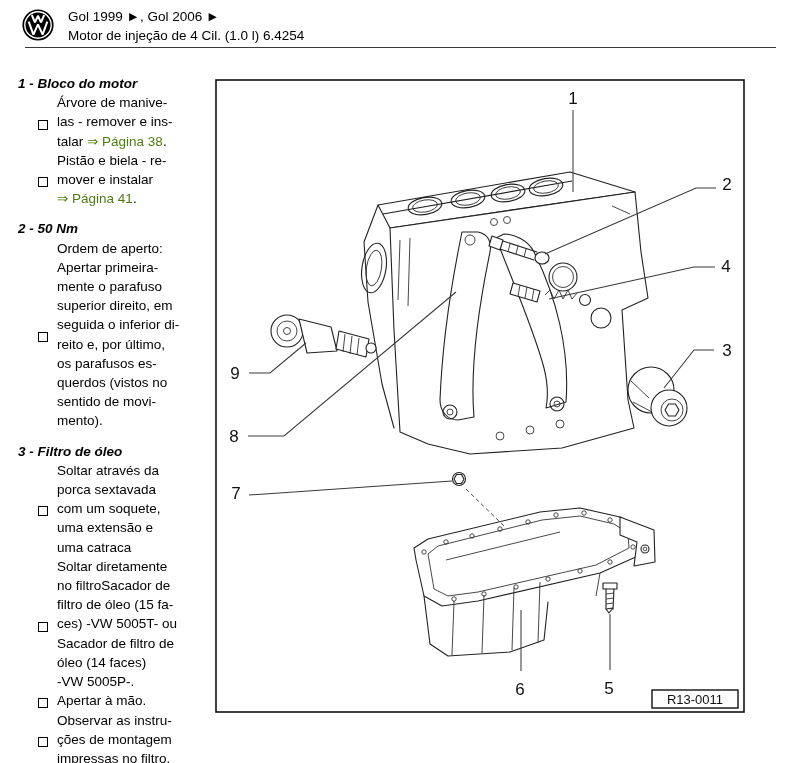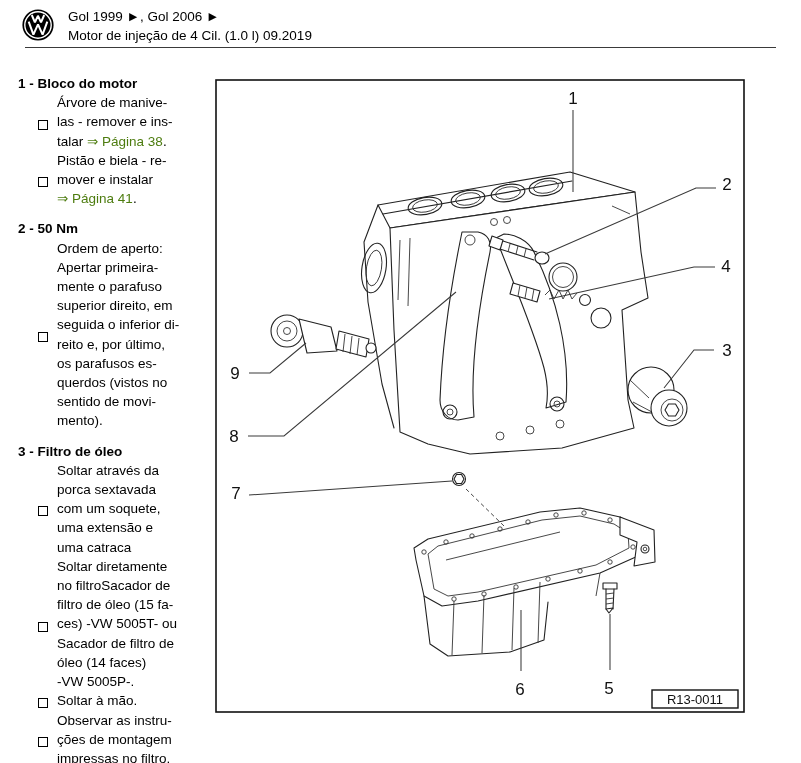--- a/index.html
+++ b/index.html
@@ -5,21 +5,21 @@
   html,body{margin:0;padding:0;background:#e8e8e8;}
   .page{position:relative;width:801px;height:763px;background:#ffffff;overflow:hidden;
         font-family:"Liberation Sans",sans-serif;color:#000;padding-left:28px;}
   
   .logo{position:absolute;left:21px;top:8px;}
   .htext{position:absolute;left:68px;top:8px;font-size:13.5px;line-height:18.5px;}
   .hrule{position:absolute;left:25px;top:47px;width:751px;height:0;border-top:1.3px solid #3a3a3a;}
   
   .sidebar{position:absolute;left:18px;top:74px;width:197px;font-size:13.5px;line-height:19.2px;}
   .sec + .sec{margin-top:11px;}
-  .sec-h{font-weight:bold;}
+  .sec-h{font-weight:bold;font-style:italic;}
   .bullet{display:flex;align-items:center;padding-left:20px;}
   .bbox{flex:0 0 auto;width:8px;height:8px;border:1.4px solid #000;margin:5px 9px 0 0;}
   .btext{white-space:pre-line;width:158px;}
   .red{color:#4d7c0f;}
   
   .figure{position:absolute;left:215px;top:79px;}
   .figure text{font-family:"Liberation Sans",sans-serif;fill:#111;}
   .ln{stroke:#222;fill:none;stroke-width:1.1;stroke-linejoin:round;stroke-linecap:round;}
   .lnf{stroke:#222;fill:#fff;stroke-width:1.1;stroke-linejoin:round;}
   .thin{stroke:#333;fill:none;stroke-width:0.9;}
@@ -32,21 +32,21 @@
 <div class="page">
 
   <svg class="logo" width="34" height="34" viewBox="-17 -17 34 34">
     <circle cx="0" cy="0" r="15.6" fill="#000"></circle>
     <circle cx="0" cy="0" r="13.2" fill="none" stroke="#fff" stroke-width="1.4"></circle>
     <path d="M-6.2,-10 L-3.1,-2.6 L-0.1,-9.2 L3,-2.6 L6.2,-10" fill="none" stroke="#fff" stroke-width="2" stroke-linejoin="bevel"></path>
     <path d="M-9.3,-3.4 L-4.6,9.6 L0,-0.6 L4.6,9.6 L9.3,-3.4" fill="none" stroke="#fff" stroke-width="2" stroke-linejoin="bevel"></path>
   </svg>
   <div class="htext">
     <div>Gol 1999 ►, Gol 2006 ►</div>
-    <div>Motor de injeção de 4 Cil. (1.0 l) 09.2019</div>
+    <div>Motor de injeção de 4 Cil. (1.0 l) 6.4254</div>
   </div>
   <div class="hrule"></div>
 
   <aside class="sidebar">
 
     <div class="sec">
       <div class="sec-h">1 - Bloco do motor</div>
       <div class="bullet">
         <span class="bbox"></span>
         <div class="btext"><span>Árvore de manive-
@@ -93,21 +93,21 @@
         <div class="btext">Soltar diretamente
 no filtroSacador de
 filtro de óleo (15 fa-
 ces) -VW 5005T- ou
 Sacador de filtro de
 óleo (14 faces)
 -VW 5005P-.</div>
       </div>
       <div class="bullet">
         <span class="bbox"></span>
-        <div class="btext">Soltar à mão.</div>
+        <div class="btext">Apertar à mão.</div>
       </div>
       <div class="bullet">
         <span class="bbox"></span>
         <div class="btext">Observar as instru-
 ções de montagem
 impressas no filtro.</div>
       </div>
     </div>
 
   </aside>

